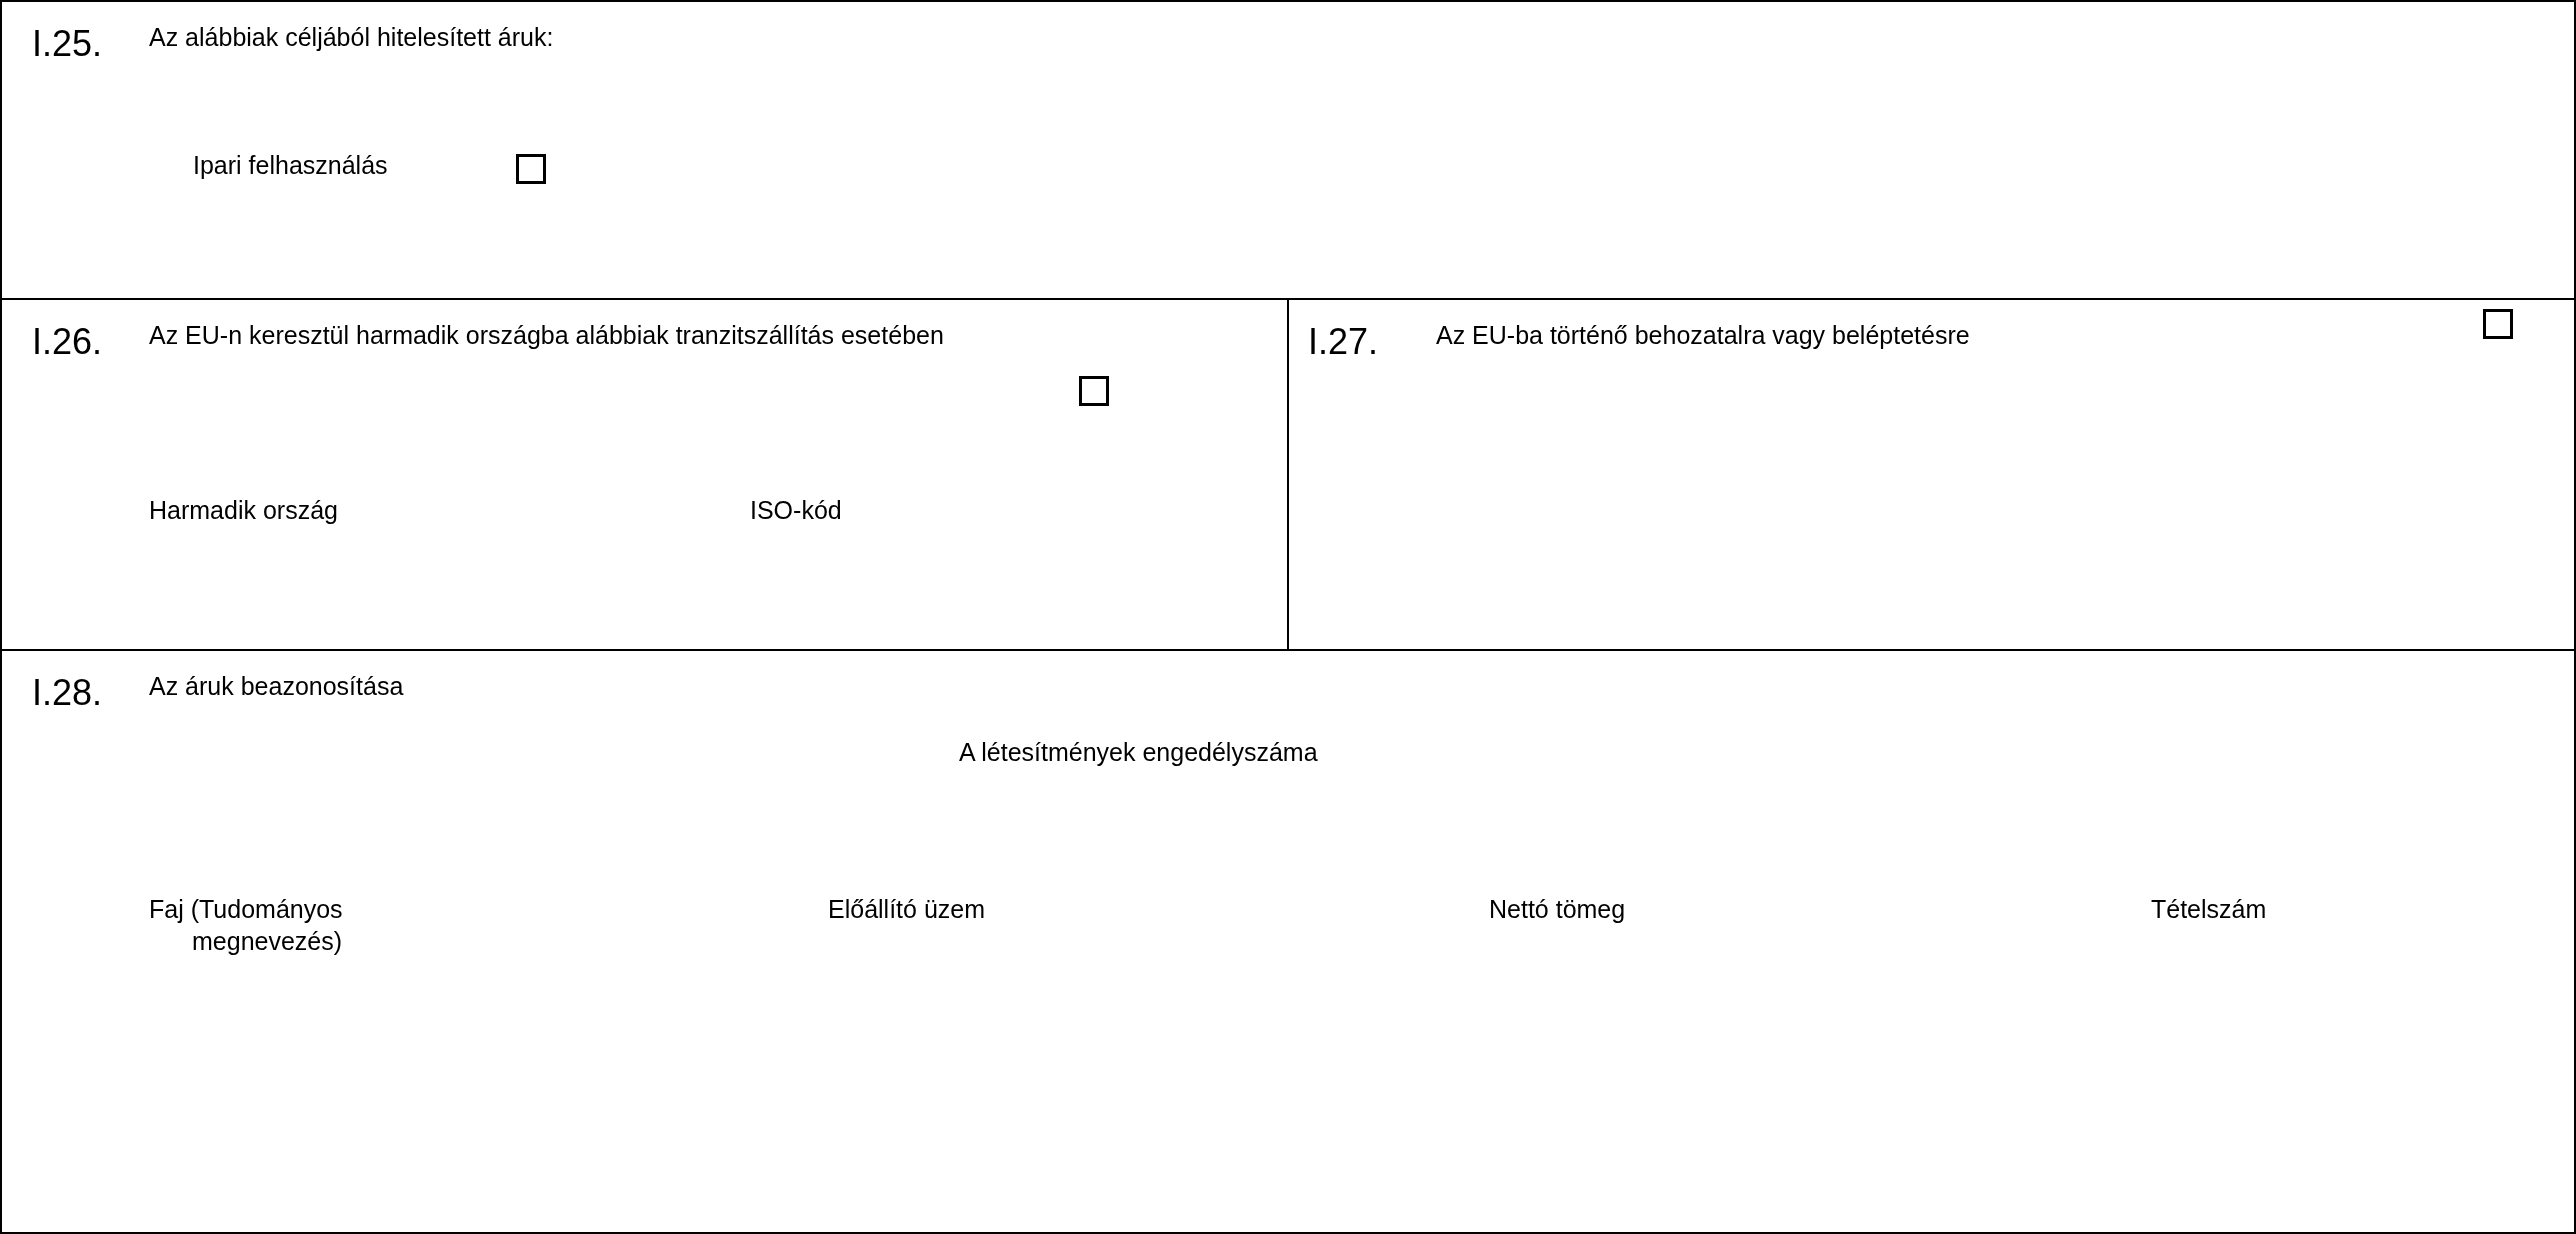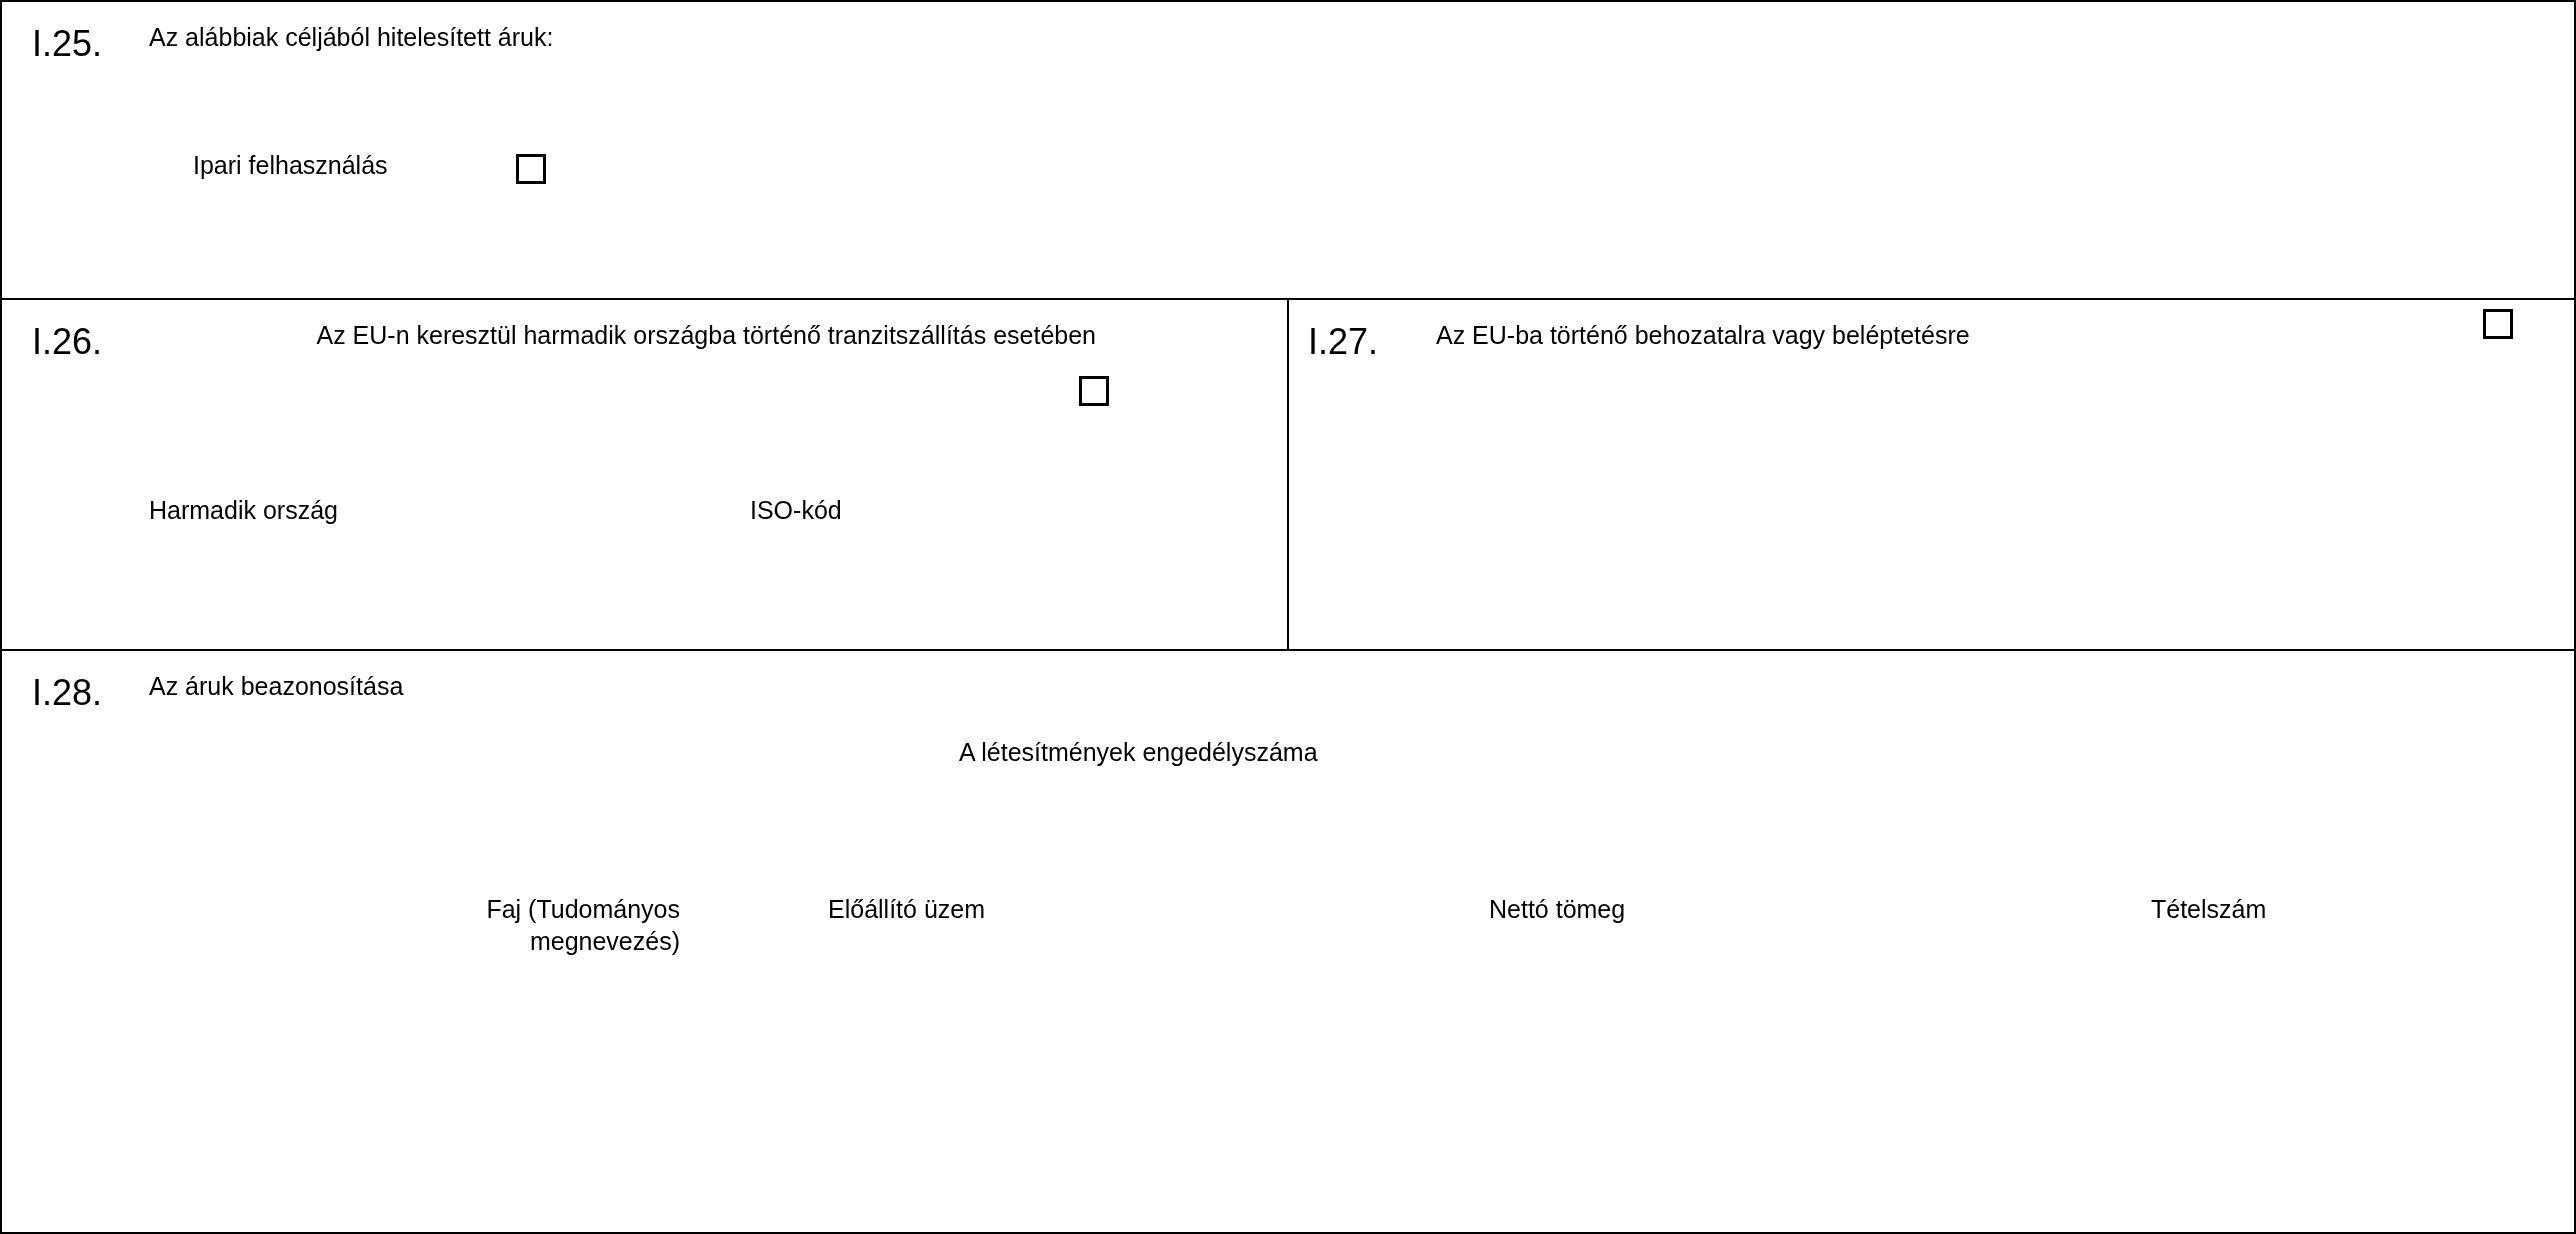--- a/index.html
+++ b/index.html
@@ -24,21 +24,20 @@
     top: 0;
     width: 2576px;
     height: 1234px;
     border-collapse: collapse;
     table-layout: fixed;
   }
   .form-table td {
     border: 2.8px solid #000000;
     vertical-align: top;
     padding: 0;
-    text-align: right;
   }
   
   .cell-inner {
     position: relative;
     width: 100%;
     height: 100%;
     box-sizing: border-box;
   }
   .num {
     position: absolute;
@@ -103,21 +102,21 @@
             <span class="txt" id="r25-title">Az alábbiak céljából hitelesített áruk:</span>
             <span class="txt" id="r25-industrial">Ipari felhasználás</span>
             <span class="checkbox" id="r25-cb"></span>
           </div>
         </td>
       </tr>
       <tr id="row26">
         <td style="width:1288px;">
           <div class="cell-inner">
             <span class="num" id="r26-num">I.26.</span>
-            <span class="txt" id="r26-title">Az EU-n keresztül harmadik országba történő tranzitszállítás esetében</span>
+            <span class="txt" id="r26-title">Az EU-n keresztül harmadik országba alábbiak tranzitszállítás esetében</span>
             <span class="checkbox" id="r26-cb"></span>
             <span class="txt" id="r26-third">Harmadik ország</span>
             <span class="txt" id="r26-iso">ISO-kód</span>
           </div>
         </td>
         <td>
           <div class="cell-inner">
             <span class="num" id="r27-num">I.27.</span>
             <span class="txt" id="r27-title">Az EU-ba történő behozatalra vagy beléptetésre</span>
             <span class="checkbox" id="r27-cb"></span>

